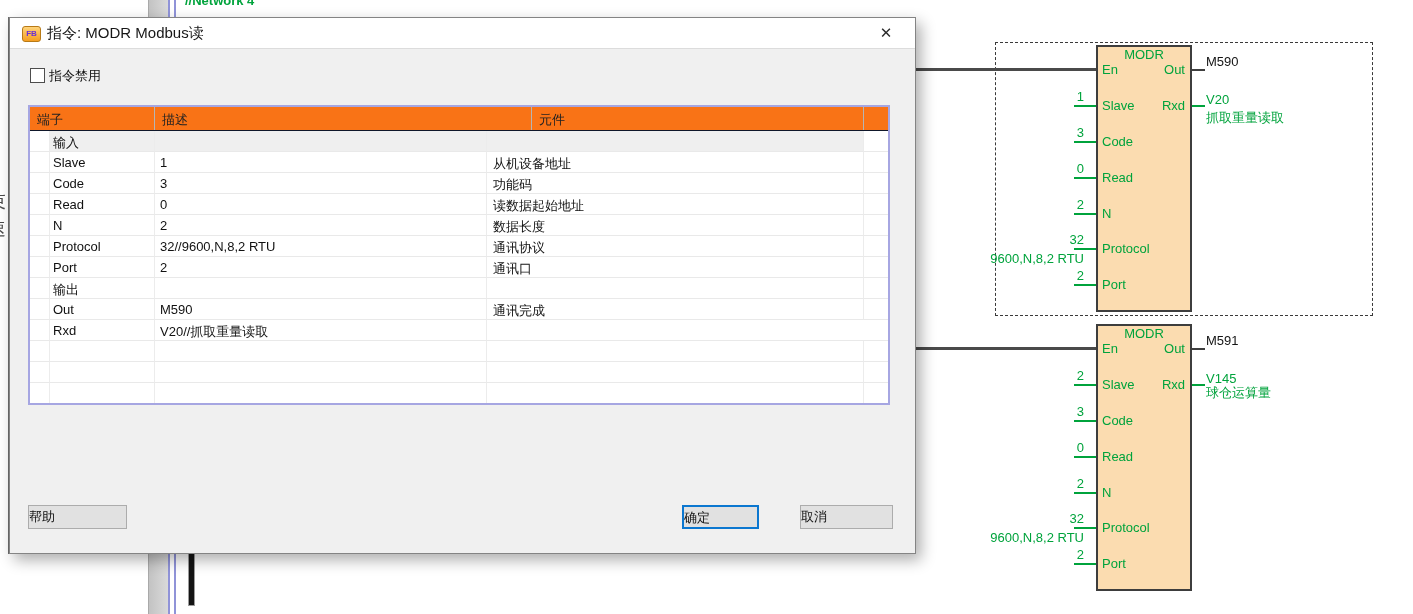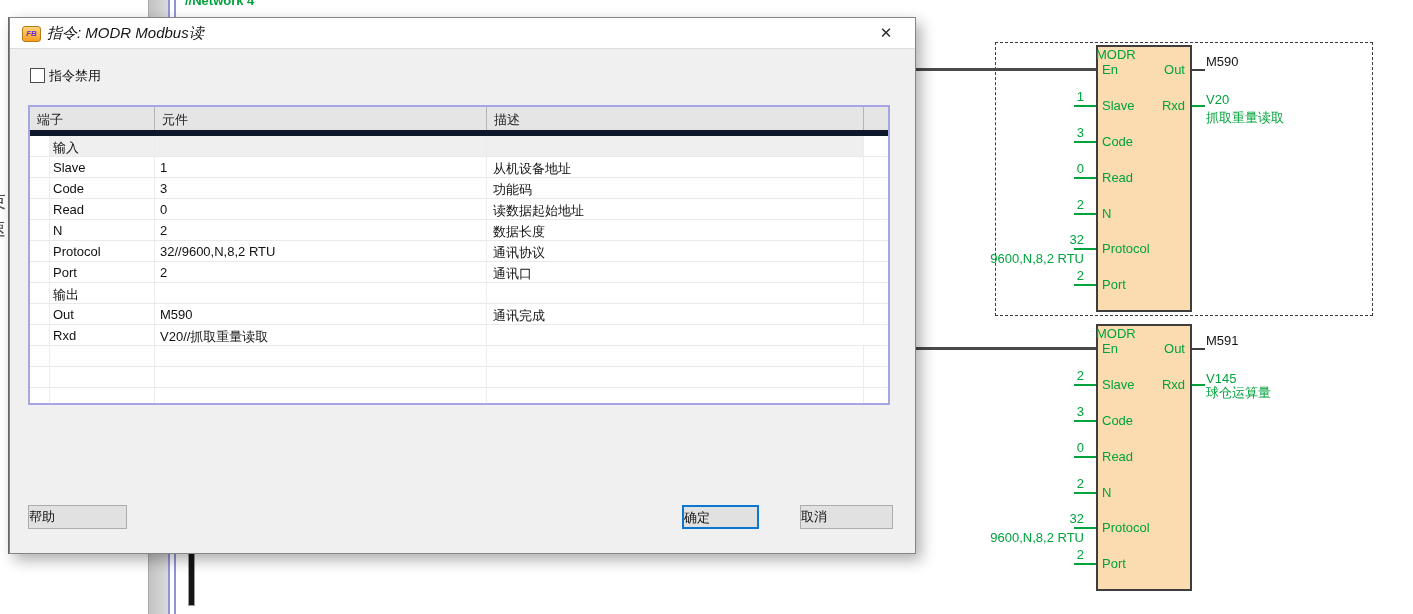--- a/index.html
+++ b/index.html
@@ -18,39 +18,39 @@
   .cursor-bar{left:188px;top:553px;width:5px;height:51px;background:#141414;border:1px solid #9c9c9c;}
   .edge-frag{left:-13px;top:188px;width:20px;color:#4a4a4a;font-size:19px;line-height:27px;white-space:pre-line;}
   .win-edge{left:8px;top:17px;width:1px;height:537px;background:#6d6d6d;}
   
   .wire{height:3px;background:#4a4a4a;}
   .stub{height:2px;background:#00A33C;}
   .out-stub{height:2px;background:#3f3f3f;}
   .fb-rect{background:#fbdcb0;border:2px solid #3d3d3d;box-sizing:border-box;}
   .gtxt{color:#00A33C;font-size:13px;line-height:15px;white-space:nowrap;}
   .btxt{color:#141414;font-size:13px;line-height:15px;white-space:nowrap;}
-  .ctr{text-align:left;}
+  .ctr{text-align:center;}
   .ralign{text-align:right;}
   .dash-rect{border:1px dashed #3a3a3a;box-sizing:border-box;}
   
   #dialog{left:9px;top:17px;width:907px;height:537px;background:#f0f0f0;
     border:1px solid #848484;box-shadow:5px 6px 14px rgba(0,0,0,.32);z-index:10;box-sizing:border-box;}
-  .titlebar{position:absolute;left:0;top:0;right:0;height:30px;background:#ffffff;border-bottom:1px solid #dcdcdc;font-style:italic;}
+  .titlebar{position:absolute;left:0;top:0;right:0;height:30px;background:#ffffff;border-bottom:1px solid #dcdcdc;}
   .fb-icon{position:absolute;left:12px;top:8px;width:17px;height:14px;
     background:linear-gradient(#ffd47a,#f59e20);border:1px solid #b87a16;border-radius:3px;
     color:#6b2fd2;font-size:8px;font-weight:bold;text-align:center;line-height:13px;}
   .dlg-title{position:absolute;left:37px;top:6px;font-size:15px;color:#161616;white-space:nowrap;text-align:center;}
   .close-btn{position:absolute;right:14px;top:3px;width:30px;height:24px;text-align:center;
     line-height:24px;font-size:15px;color:#2a2a2a;cursor:default;}
   .chk-box{left:20px;top:50px;width:13px;height:13px;background:#fff;border:1px solid #4d4d4d;}
   .chk-label{left:39px;top:49px;font-size:13px;color:#111;}
   
   .ptable{left:18px;top:87px;width:862px;height:300px;background:#fff;
     border:2px solid #a6a6e2;box-sizing:border-box;overflow:hidden;}
-  .thead{display:flex;height:23px;background:#e5e5e5;border-bottom:6px solid #0f172a;}
+  .thead{display:flex;height:23px;background:#f97316;border-bottom:1px solid #0f172a;}
   .th{box-sizing:border-box;border-right:1px solid #b5b5b5;padding:4px 0 0 7px;font-size:13px;color:#222;
     overflow:hidden;white-space:nowrap;}
   .h1{width:125px;} .h2{width:332px;} .h3{width:377px;} .h4{flex:1;border-right:none;}
   .trow{display:flex;height:21px;}
   .cell{box-sizing:border-box;border-right:1px solid #ececec;border-bottom:1px solid #e9e9e9;
     font-size:13px;color:#111;padding-top:3px;overflow:hidden;white-space:nowrap;}
   .gut{width:20px;} .c1{width:105px;padding-left:3px;} .c2{width:332px;padding-left:5px;}
   .c3{width:377px;padding-left:6px;} .clast{flex:1;border-right:none;}
   .hl .c1,.hl .c2,.hl .c3{background:#efefef;}
   
@@ -144,22 +144,22 @@
     <div class="dlg-title">指令: MODR Modbus读</div>
     <div class="close-btn">✕</div>
   </div>
 
   <div class="abs chk-box"></div>
   <div class="abs chk-label">指令禁用</div>
 
   <div class="abs ptable">
     <div class="thead" id="thead">
         <div class="th h1">端子</div>
+        <div class="th h3">描述</div>
         <div class="th h2">元件</div>
-        <div class="th h3">描述</div>
         <div class="th h4"></div>
       </div>
     <div id="tbody">
         <div class="trow hl">
           <div class="cell gut"></div>
           <div class="cell c1">输入</div>
           <div class="cell c2"></div>
           <div class="cell c3"></div>
           <div class="cell clast"></div>
         </div>

